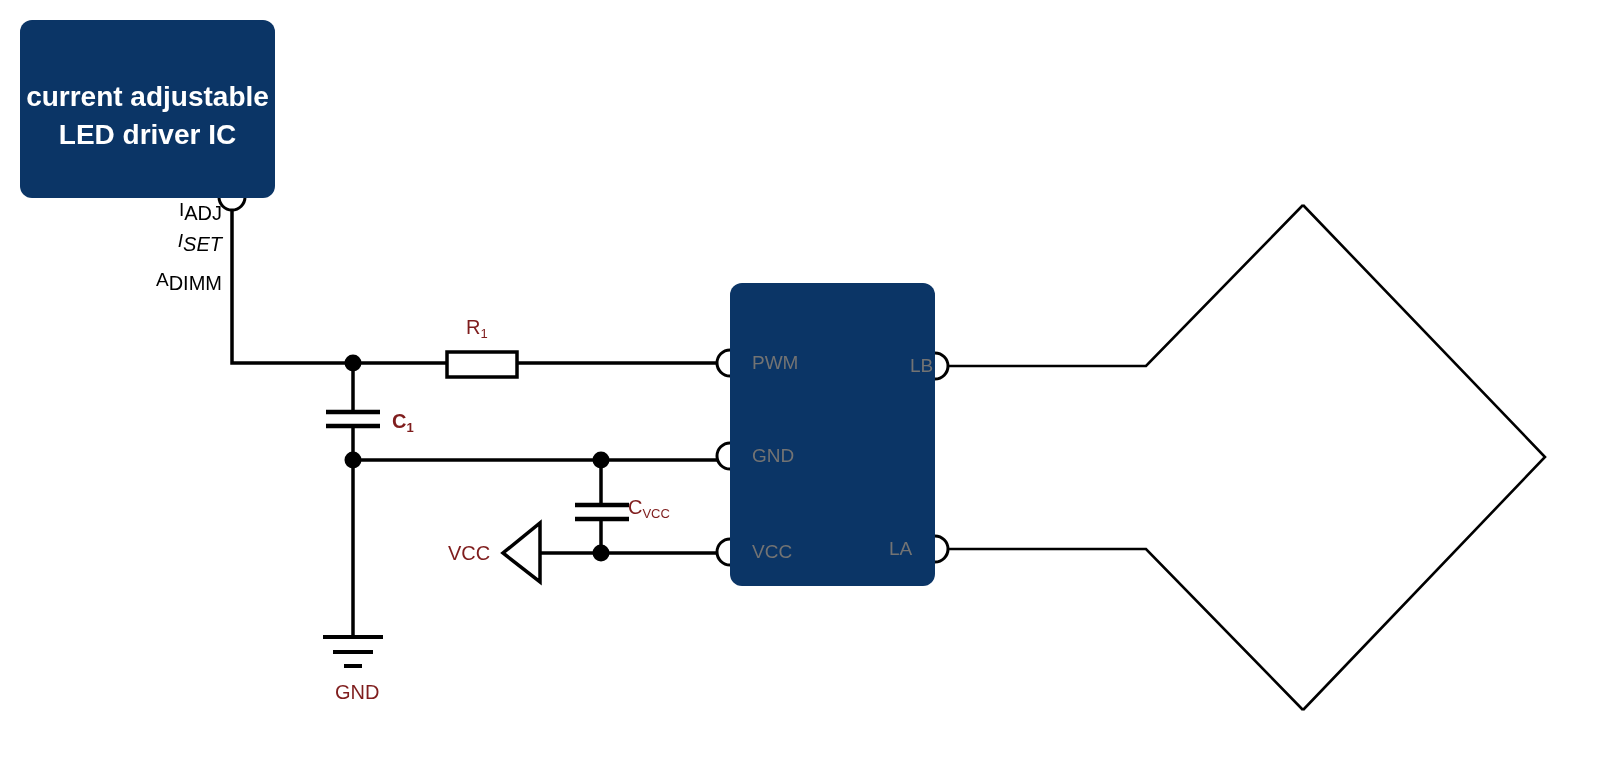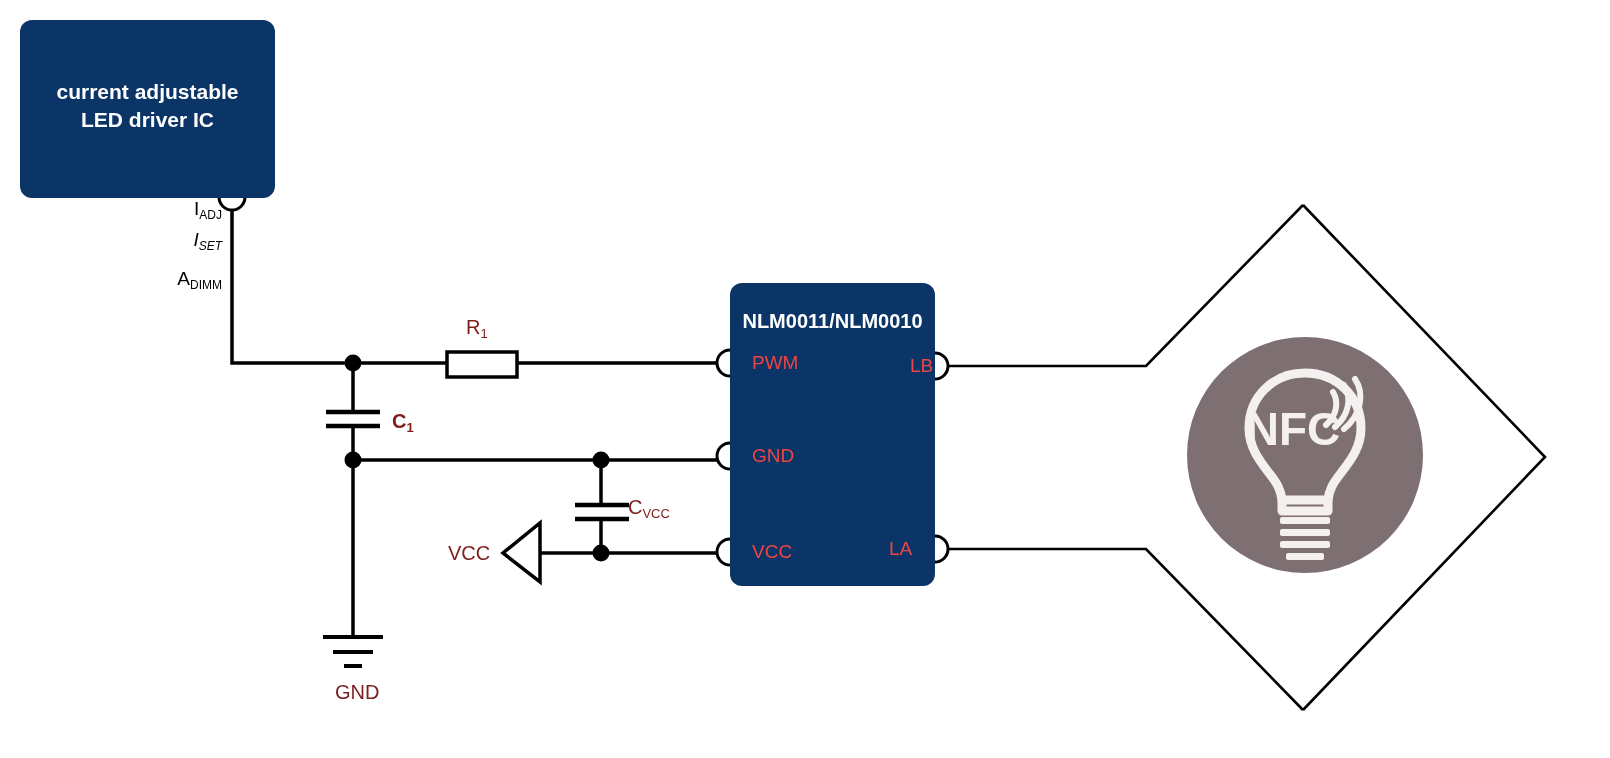--- a/index.html
+++ b/index.html
@@ -34,32 +34,32 @@
     color: #ffffff;
     font-weight: bold;
     text-align: center;
     line-height: 1.35;
   }
   #driver-box {
     left: 20px; top: 20px; width: 255px; height: 178px;
   }
   #driver-title {
     left: 20px; top: 78px; width: 255px;
-    font-size: 21px;
+    font-size: 28px;
   }
   #nlm-box {
     left: 730px; top: 283px; width: 205px; height: 303px;
   }
   #nlm-title {
     left: 730px; top: 308px; width: 205px;
     font-size: 20px;
   }
   .pin-label {
     position: absolute;
-    color: #ef4444;
+    color: #737373;
     font-size: 19px;
     white-space: nowrap;
   }
   .cmp-label {
     position: absolute;
     color: #7f1d1d;
     font-size: 20px;
     white-space: nowrap;
   }
   .cmp-label sub {
@@ -69,21 +69,21 @@
     top: 4px;
   }
   .sig-label {
     position: absolute;
     color: #000000;
     font-size: 19px;
     white-space: nowrap;
     text-align: right;
   }
   .sig-label sub {
-    font-size: 12px;
+    font-size: 20px;
     vertical-align: baseline;
     position: relative;
     top: 4px;
   }
   #nfc-badge {
     position: absolute;
     left: 1187px; top: 337px;
     width: 236px; height: 236px;
     border-radius: 50%;
     background: #7e6f72;
@@ -146,21 +146,20 @@
     <circle cx="232" cy="197" r="13" fill="#ffffff" stroke="#000" stroke-width="3"></circle>
   </svg>
 
   <div class="blk" id="driver-box"></div>
   <div class="blk-title" id="driver-title">
     <span>current adjustable</span><br>
     <span>LED driver IC</span>
   </div>
 
   <div class="blk" id="nlm-box"></div>
-  <div class="blk-title" id="nlm-title">NLM0011/NLM0010</div>
 
   <div class="pin-label" style="left:752px; top:352px;">PWM</div>
   <div class="pin-label" style="left:752px; top:445px;">GND</div>
   <div class="pin-label" style="left:752px; top:541px;">VCC</div>
   <div class="pin-label" style="left:890px; top:355px;margin-left:20px;">LB</div>
   <div class="pin-label" style="left:889px; top:538px;">LA</div>
 
   <div class="sig-label" style="left:80px; top:198px; width:142px;">
     <span>I</span><sub>ADJ</sub>
   </div>
@@ -180,40 +179,14 @@
   </div>
 
   <div class="cmp-label" style="left:628px; top:496px;">
     <span>C</span><sub>VCC</sub>
   </div>
 
   <div class="cmp-label" style="left:448px; top:542px;">VCC</div>
 
   <div class="cmp-label" style="left:335px; top:681px;">GND</div>
 
-  <div id="nfc-badge">
-    <svg id="nfc-art" viewBox="0 0 236 236">
-
-      <path d="M118 36
-               C 86 36, 62 60, 62 91
-               C 62 110, 72 123, 82 136
-               C 90 146, 94 153, 95 163
-               L 141 163
-               C 142 153, 146 146, 154 136
-               C 164 123, 174 110, 174 91
-               C 174 60, 150 36, 118 36 Z" fill="none" stroke="#f5f0f0" stroke-width="9" stroke-linejoin="round"></path>
-
-      <path d="M95 163 L95 174 L141 174 L141 163" fill="none" stroke="#f5f0f0" stroke-width="9" stroke-linejoin="round"></path>
-
-      <rect x="93" y="180" width="50" height="7" rx="2" fill="#f5f0f0"></rect>
-      <rect x="93" y="192" width="50" height="7" rx="2" fill="#f5f0f0"></rect>
-      <rect x="93" y="204" width="50" height="7" rx="2" fill="#f5f0f0"></rect>
-      <rect x="99" y="216" width="38" height="7" rx="2" fill="#f5f0f0"></rect>
-
-      <text x="106" y="108" fill="#f5f0f0" font-family="'Liberation Sans', sans-serif" font-size="46" font-weight="bold" text-anchor="middle">NFC</text>
-
-      <path d="M139 88 C 150 78, 152 65, 146 55" fill="none" stroke="#f5f0f0" stroke-width="6" stroke-linecap="round"></path>
-      <path d="M148 90 C 162 78, 165 61, 157 48" fill="none" stroke="#f5f0f0" stroke-width="6" stroke-linecap="round"></path>
-      <path d="M157 92 C 174 78, 178 57, 168 42" fill="none" stroke="#f5f0f0" stroke-width="6" stroke-linecap="round"></path>
-    </svg>
-  </div>
 
 </div>
 
 </body></html>

